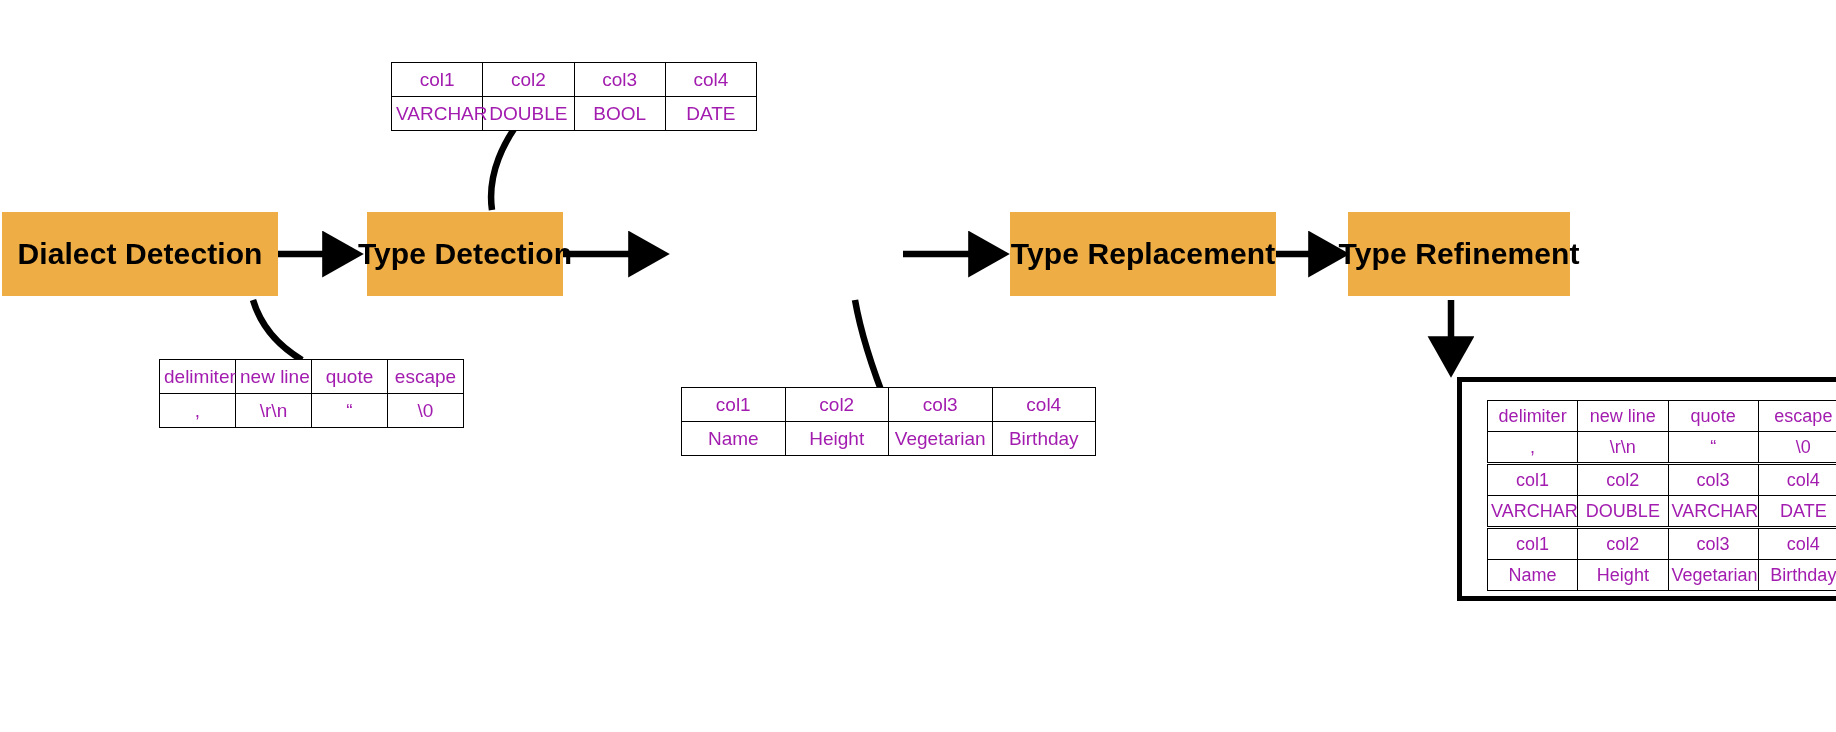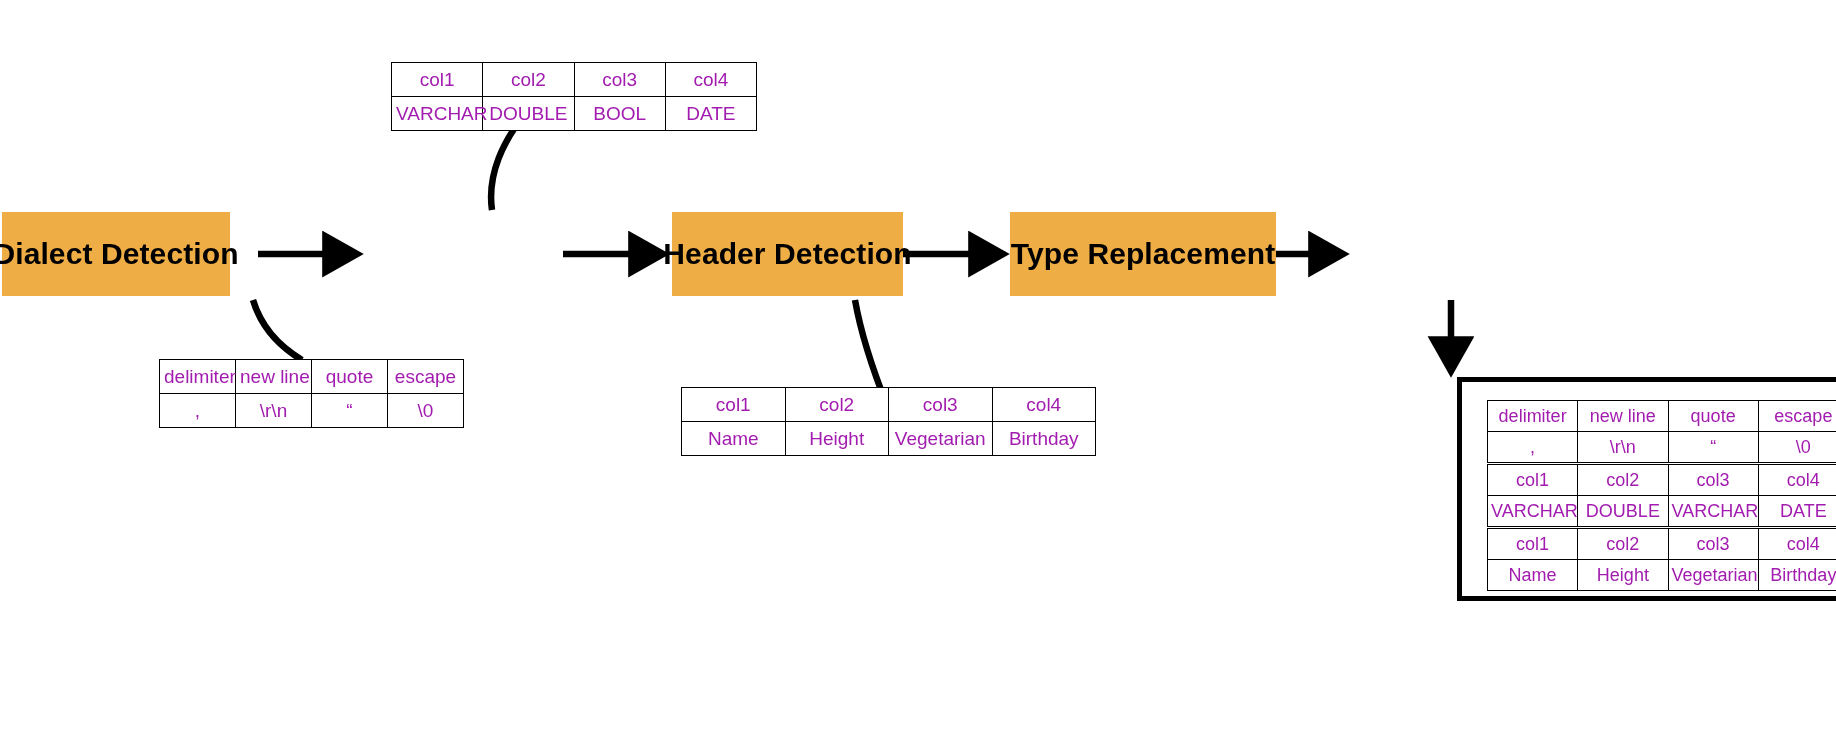--- a/index.html
+++ b/index.html
@@ -48,33 +48,36 @@
 
     <path d="M492,210 C487,175 503,140 527,112" stroke="#000" stroke-width="6.5" fill="none"></path>
 
     <path d="M253,300 C262,330 282,348 302,360" stroke="#000" stroke-width="6.5" fill="none"></path>
 
     <path d="M855,300 C862,340 876,378 888,408" stroke="#000" stroke-width="6.5" fill="none"></path>
 
     <line x1="1451" y1="300" x2="1451" y2="370" stroke="#000" stroke-width="6.5" marker-end="url(#ah)"></line>
   </svg>
 
-  <div class="pbox" style="left:2px;top:212px;width:228px;height:84px;">
+  <div class="pbox" style="left:2px;top:212px;width:276px;height:84px;">
     <span>Dialect Detection</span>
   </div>
 
+  <div class="pbox" style="left:367px;top:212px;width:196px;height:84px;">
+    <span>Type Detection</span>
+  </div>
 
-  <div class="pbox" style="left:672px;top:212px;width:231px;height:84px;">
-    <span>Header Detection</span>
-  </div>
 
   <div class="pbox" style="left:1010px;top:212px;width:266px;height:84px;">
     <span>Type Replacement</span>
   </div>
 
+  <div class="pbox" style="left:1348px;top:212px;width:222px;height:84px;">
+    <span>Type Refinement</span>
+  </div>
 
   <table class="tbl" style="left:391px;top:62px;width:366px;">
     <tbody>
         <tr>
       <td>col1</td>
       <td>col2</td>
       <td>col3</td>
       <td>col4</td>
     </tr>
     <tr>

